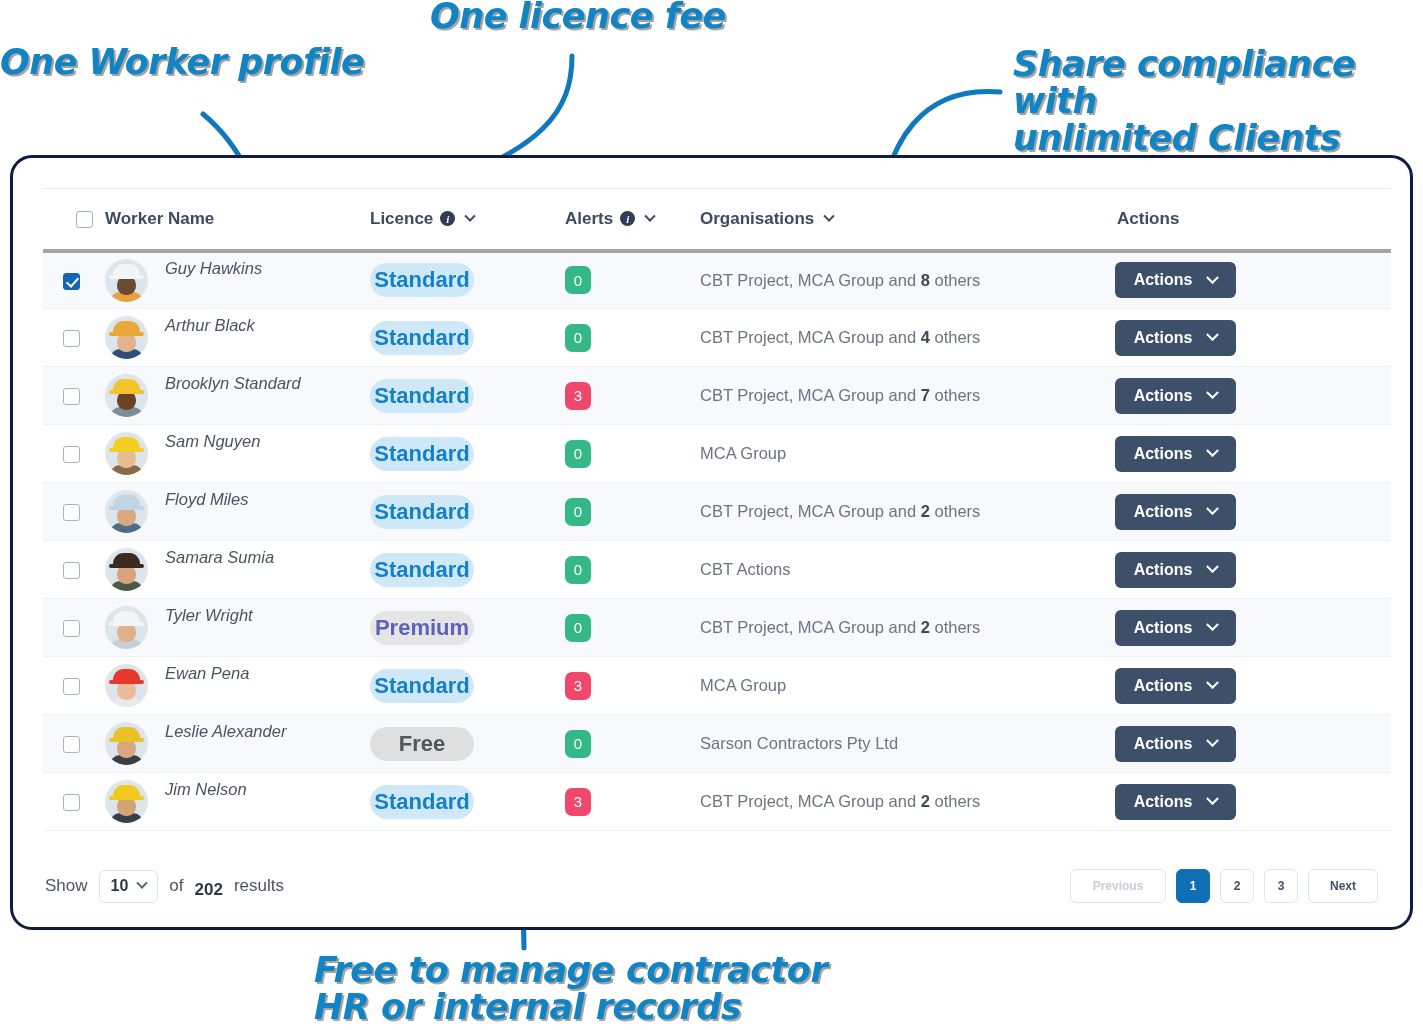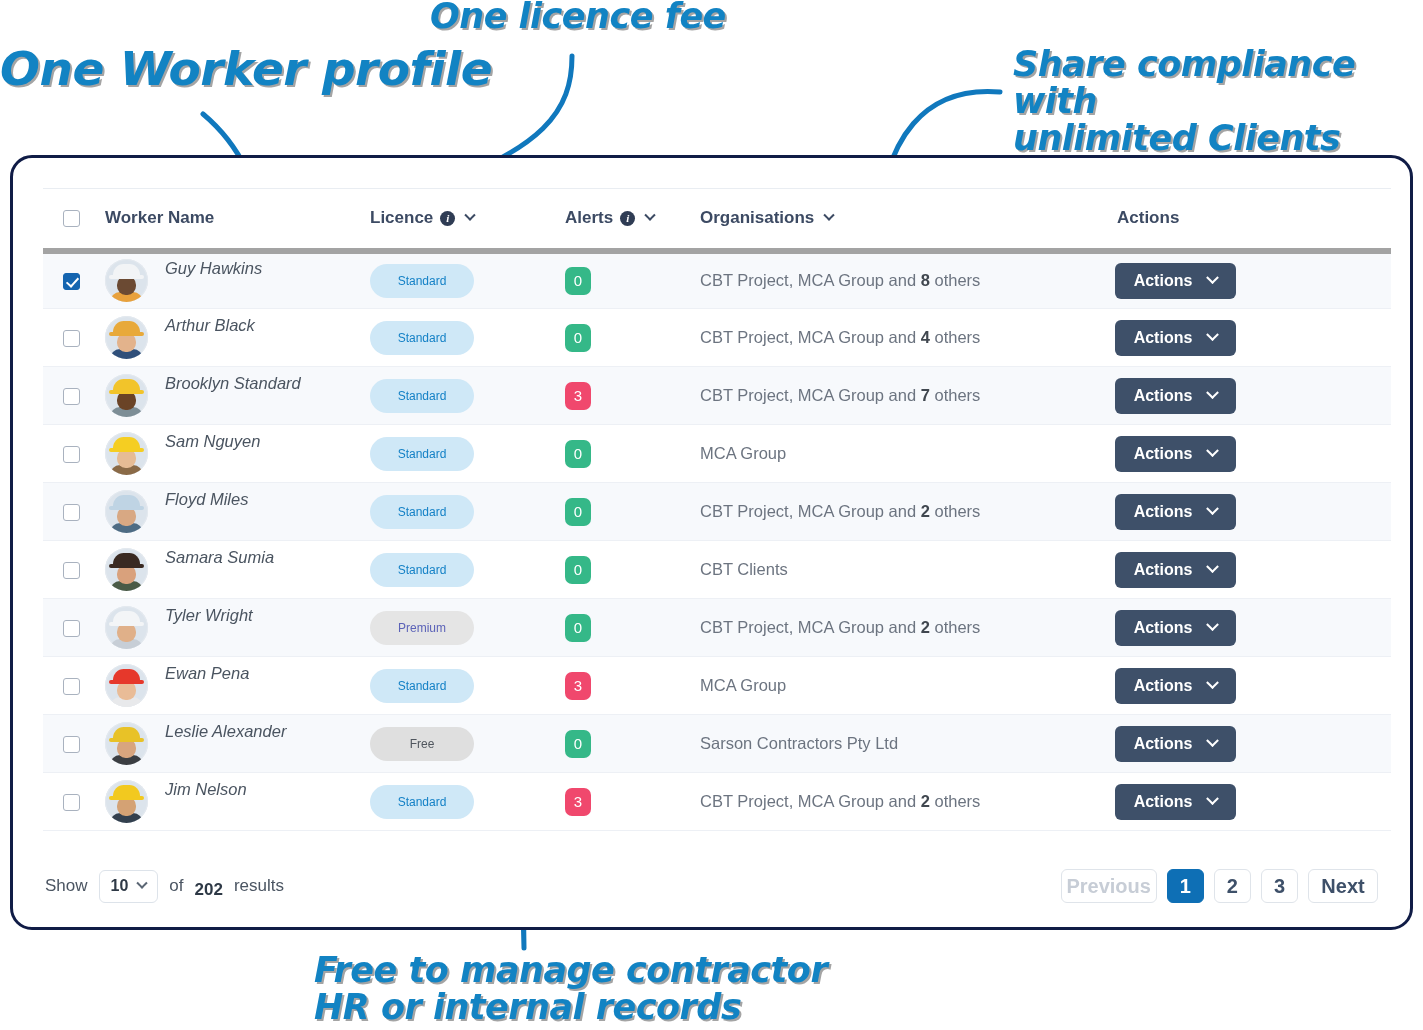--- a/index.html
+++ b/index.html
@@ -16,21 +16,21 @@
     position: absolute;
     color: #1283C3;
     font-weight: 700;
     font-style: italic;
     letter-spacing: -0.5px;
     line-height: 1.05;
     white-space: pre-line;
     text-shadow: 2px 2px 0 rgba(90,90,90,0.55);
     font-family: "DejaVu Sans", sans-serif;
   }
-  #anno-worker-profile { left: 0px;    top: 44px;  font-size: 47px; }
+  #anno-worker-profile { left: 0px;    top: 44px;  font-size: 35px; }
   #anno-licence-fee    { left: 430px;  top: -2px;  font-size: 35px; }
   #anno-share          { left: 1013px; top: 46px;  font-size: 35px; }
   #anno-free           { left: 314px;  top: 952px; font-size: 35px; }
 
   .arrow-svg { position: absolute; left: 0; top: 0; width: 1423px; height: 1030px; pointer-events: none; }
 
   
   #card {
     position: absolute;
     left: 10px; top: 155px;
@@ -38,29 +38,29 @@
     background: #ffffff;
     border: 3px solid #101C46;
     border-radius: 22px;
     overflow: hidden;
   }
 
   
   table { width: 1348px; margin: 30px 0 0 30px; border-collapse: collapse; table-layout: fixed; }
 
   th {
-    text-align: left;
+    text-align: center;
     font-size: 17px;
     font-weight: 700;
     color: #3C4A63;
     padding: 0;
     height: 62px;
     vertical-align: middle;
     border-top: 1px solid #E9EDF2;
-    border-bottom: 6px solid #a3a3a3;
+    border-bottom: 4px solid #a3a3a3;
   }
   .th-inner { display: flex; align-items: center; gap: 7px; }
 
   col.c-check { width: 62px; }
   col.c-name  { width: 265px; }
   col.c-lic   { width: 195px; }
   col.c-alert { width: 135px; }
   col.c-org   { width: 415px; }
   col.c-act   { width: 276px; }
 
@@ -109,21 +109,22 @@
   .avatar .brim { position: absolute; left: 4px; top: 16px; width: 35px; height: 4px; border-radius: 3px; }
   .avatar .face { position: absolute; left: 12px; top: 16px; width: 19px; height: 20px; border-radius: 50% 50% 45% 45%; }
   .avatar .body { position: absolute; left: 5px; top: 33px; width: 33px; height: 14px; border-radius: 10px 10px 0 0; }
   .wname { color: #4A5460; font-size: 16.5px; }
 
   
   .pill {
     display: inline-flex; align-items: center; justify-content: center;
     min-width: 104px; height: 34px;
     border-radius: 18px;
-    font-size: 12px;
+    font-size: 22px;
+    font-weight: bold;
   }
   .pill.standard { background: #CFE8F7; color: #1481C6; }
   .pill.premium  { background: #e5e5e5; color: #5C63B8; }
   .pill.free     { background: #DFDFDF; color: #50565E; }
 
   
   .badge {
     display: inline-flex; align-items: center; justify-content: center;
     width: 26px; height: 28px;
     border-radius: 7px;
@@ -170,21 +171,21 @@
     border: 1px solid #DDE3EA; border-radius: 6px;
     background: #fff; color: #2E3946; font-size: 16px; font-weight: 700;
   }
   .select-box .cv { border-color: #5B6674; width: 8px; height: 8px; }
 
   .pager { display: flex; align-items: center; gap: 10px; }
   .pg {
     display: inline-flex; align-items: center; justify-content: center;
     height: 34px; min-width: 34px; padding: 0 12px;
     border: 1px solid #DFE4EA; border-radius: 6px;
-    background: #fff; color: #3E5069; font-size: 20px; font-weight: 700;
+    background: #fff; color: #3E5069; font-size: 12px; font-weight: 700;
   }
   .pg.prev { width: 96px; color: #C7CDD6; }
   .pg.next { width: 70px; }
   .pg.active { background: #0E6FB5; border-color: #0E6FB5; color: #fff; }
 </style>
 </head>
 <body>
 
 <div id="stage">
 
@@ -373,21 +374,21 @@
                   <span class="body" style="background:#4A5A46"></span>
                   <span class="face" style="background:#D9A17C"></span>
                   <span class="hat" style="background:#3A2A22"></span>
                   <span class="brim" style="background:#3A2A22"></span>
                 </span>
                 <span class="wname">Samara Sumia</span>
               </span>
             </td>
             <td><span class="pill standard">Standard</span></td>
             <td><span class="badge ok">0</span></td>
-            <td><span class="org">CBT Clients</span></td>
+            <td><span class="org">CBT Actions</span></td>
             <td><span class="btn-actions">
                 <span>Actions</span>
                 <span class="cv"></span>
               </span></td>
           </tr>
           <tr class="alt">
             <td class="cb-cell"><span class="cb"></span></td>
             <td>
               <span class="name-wrap">
                 <span class="avatar">

